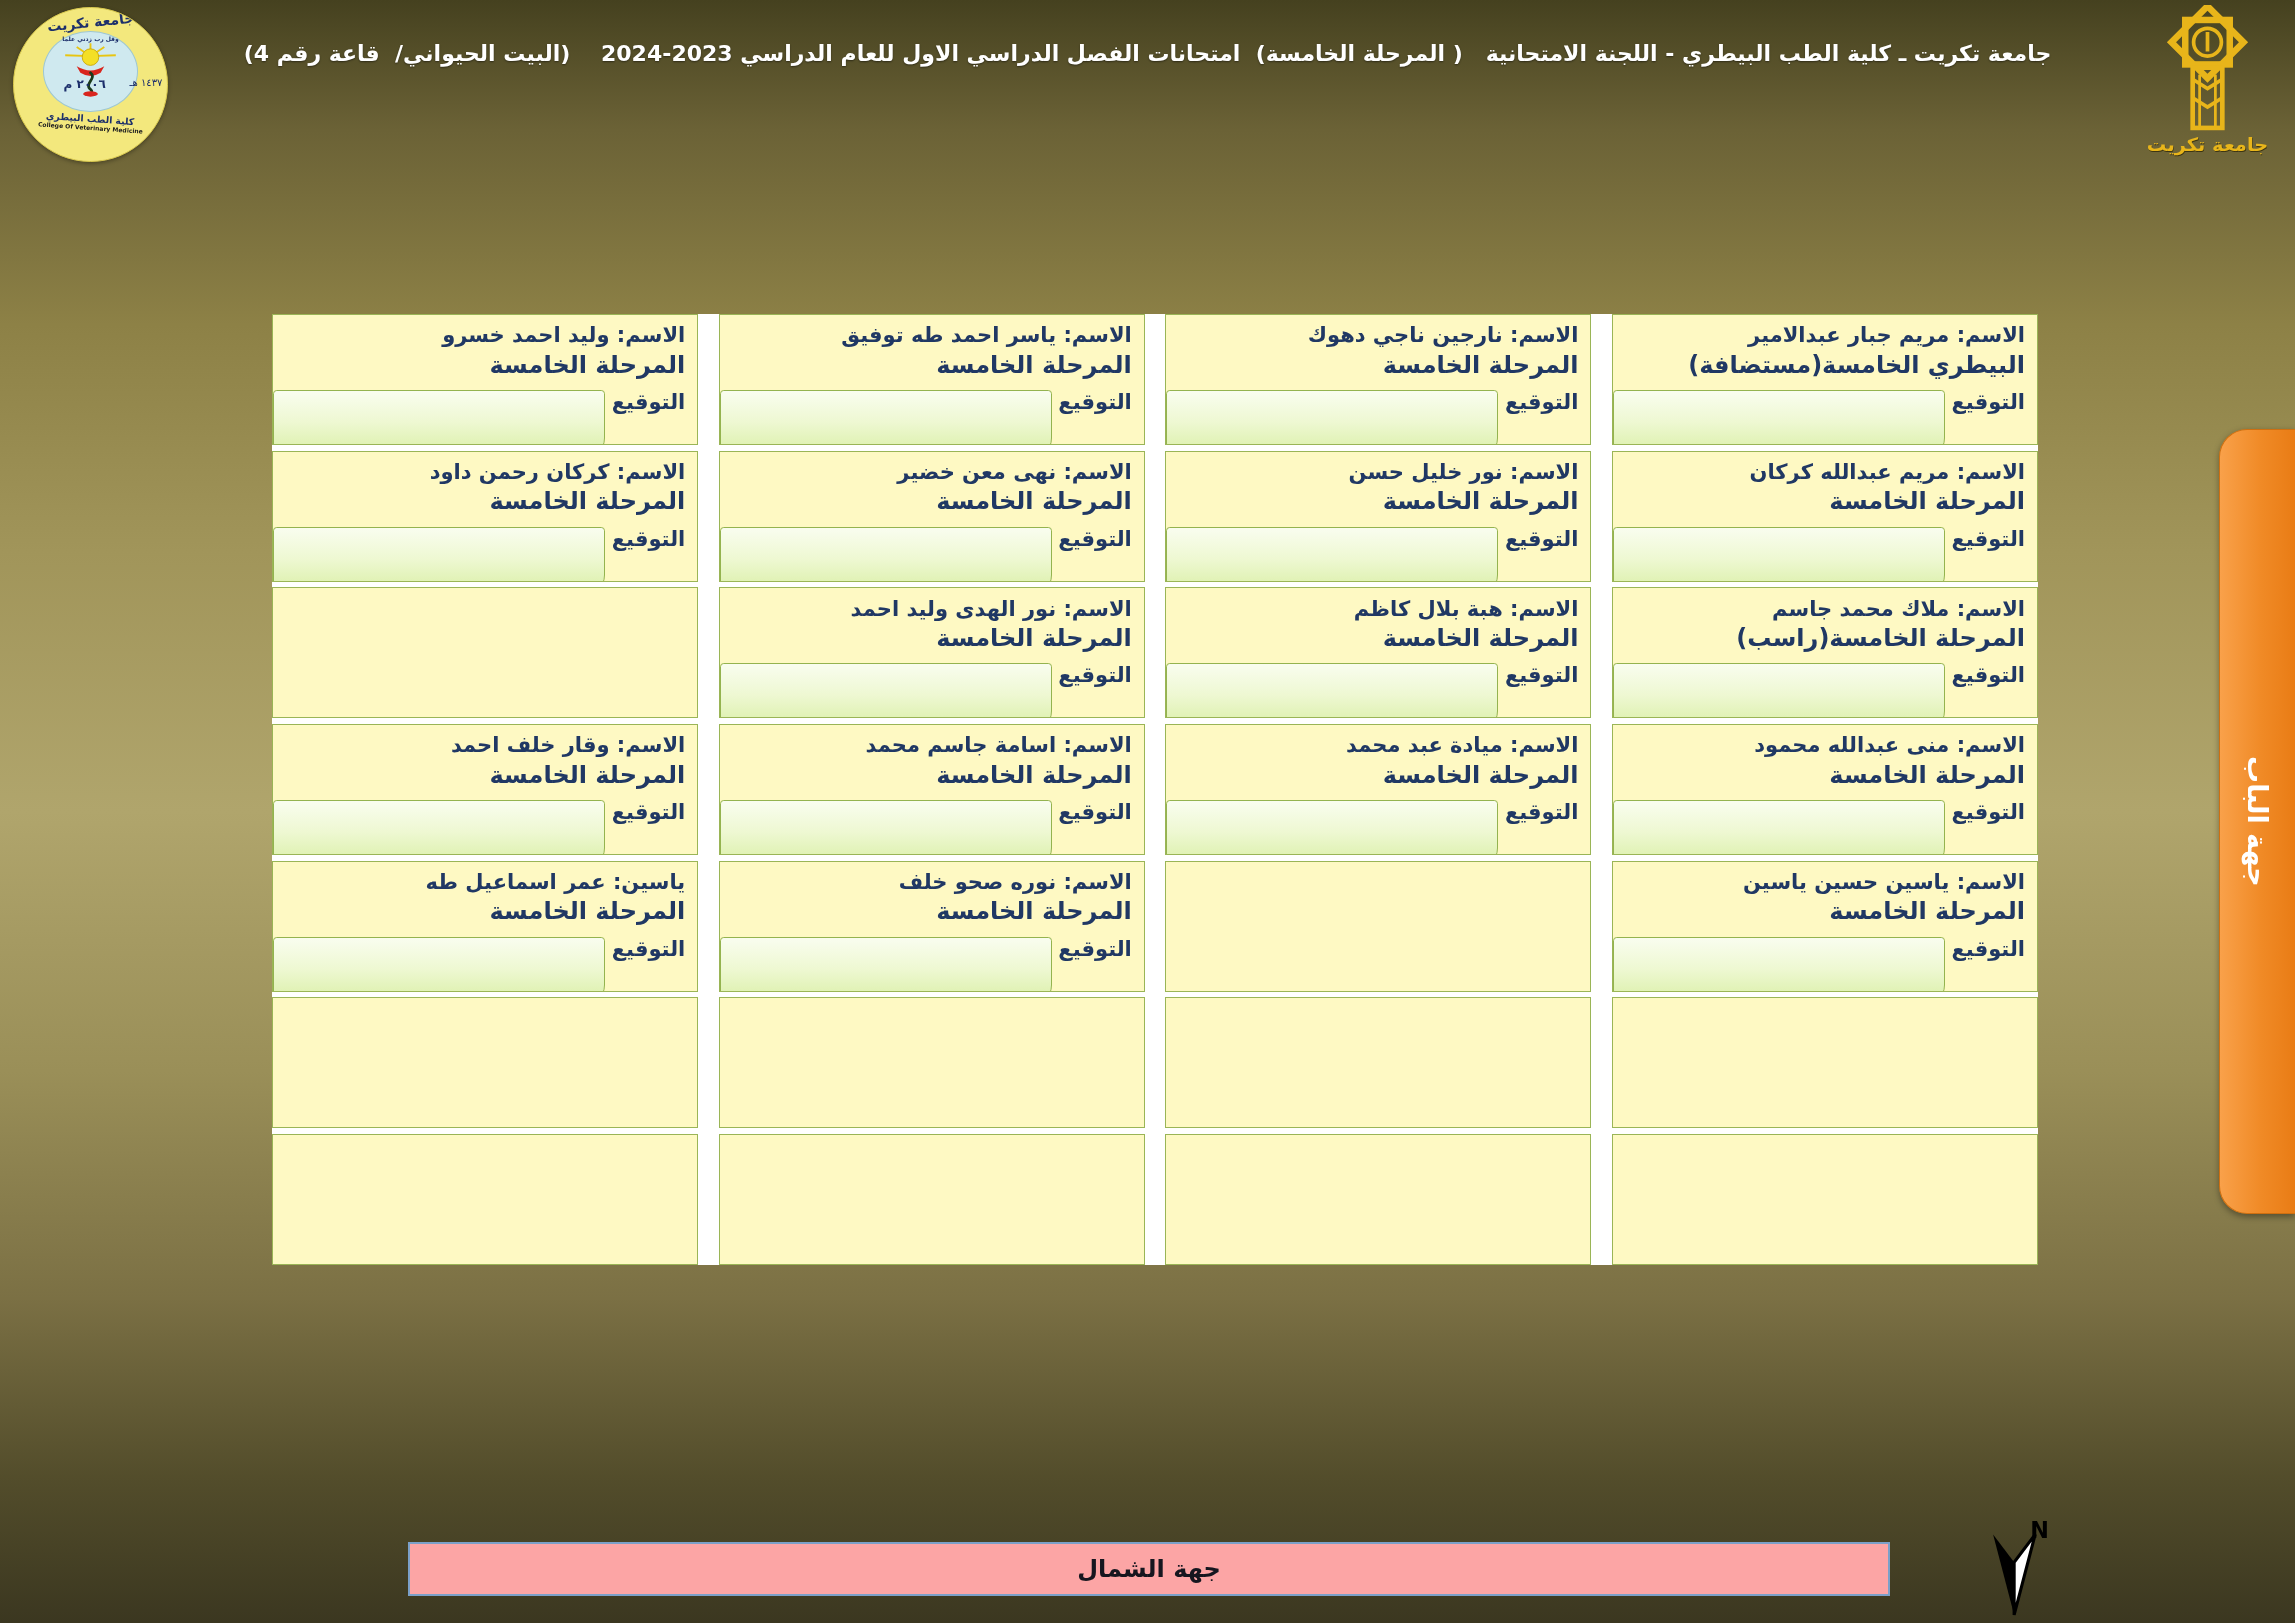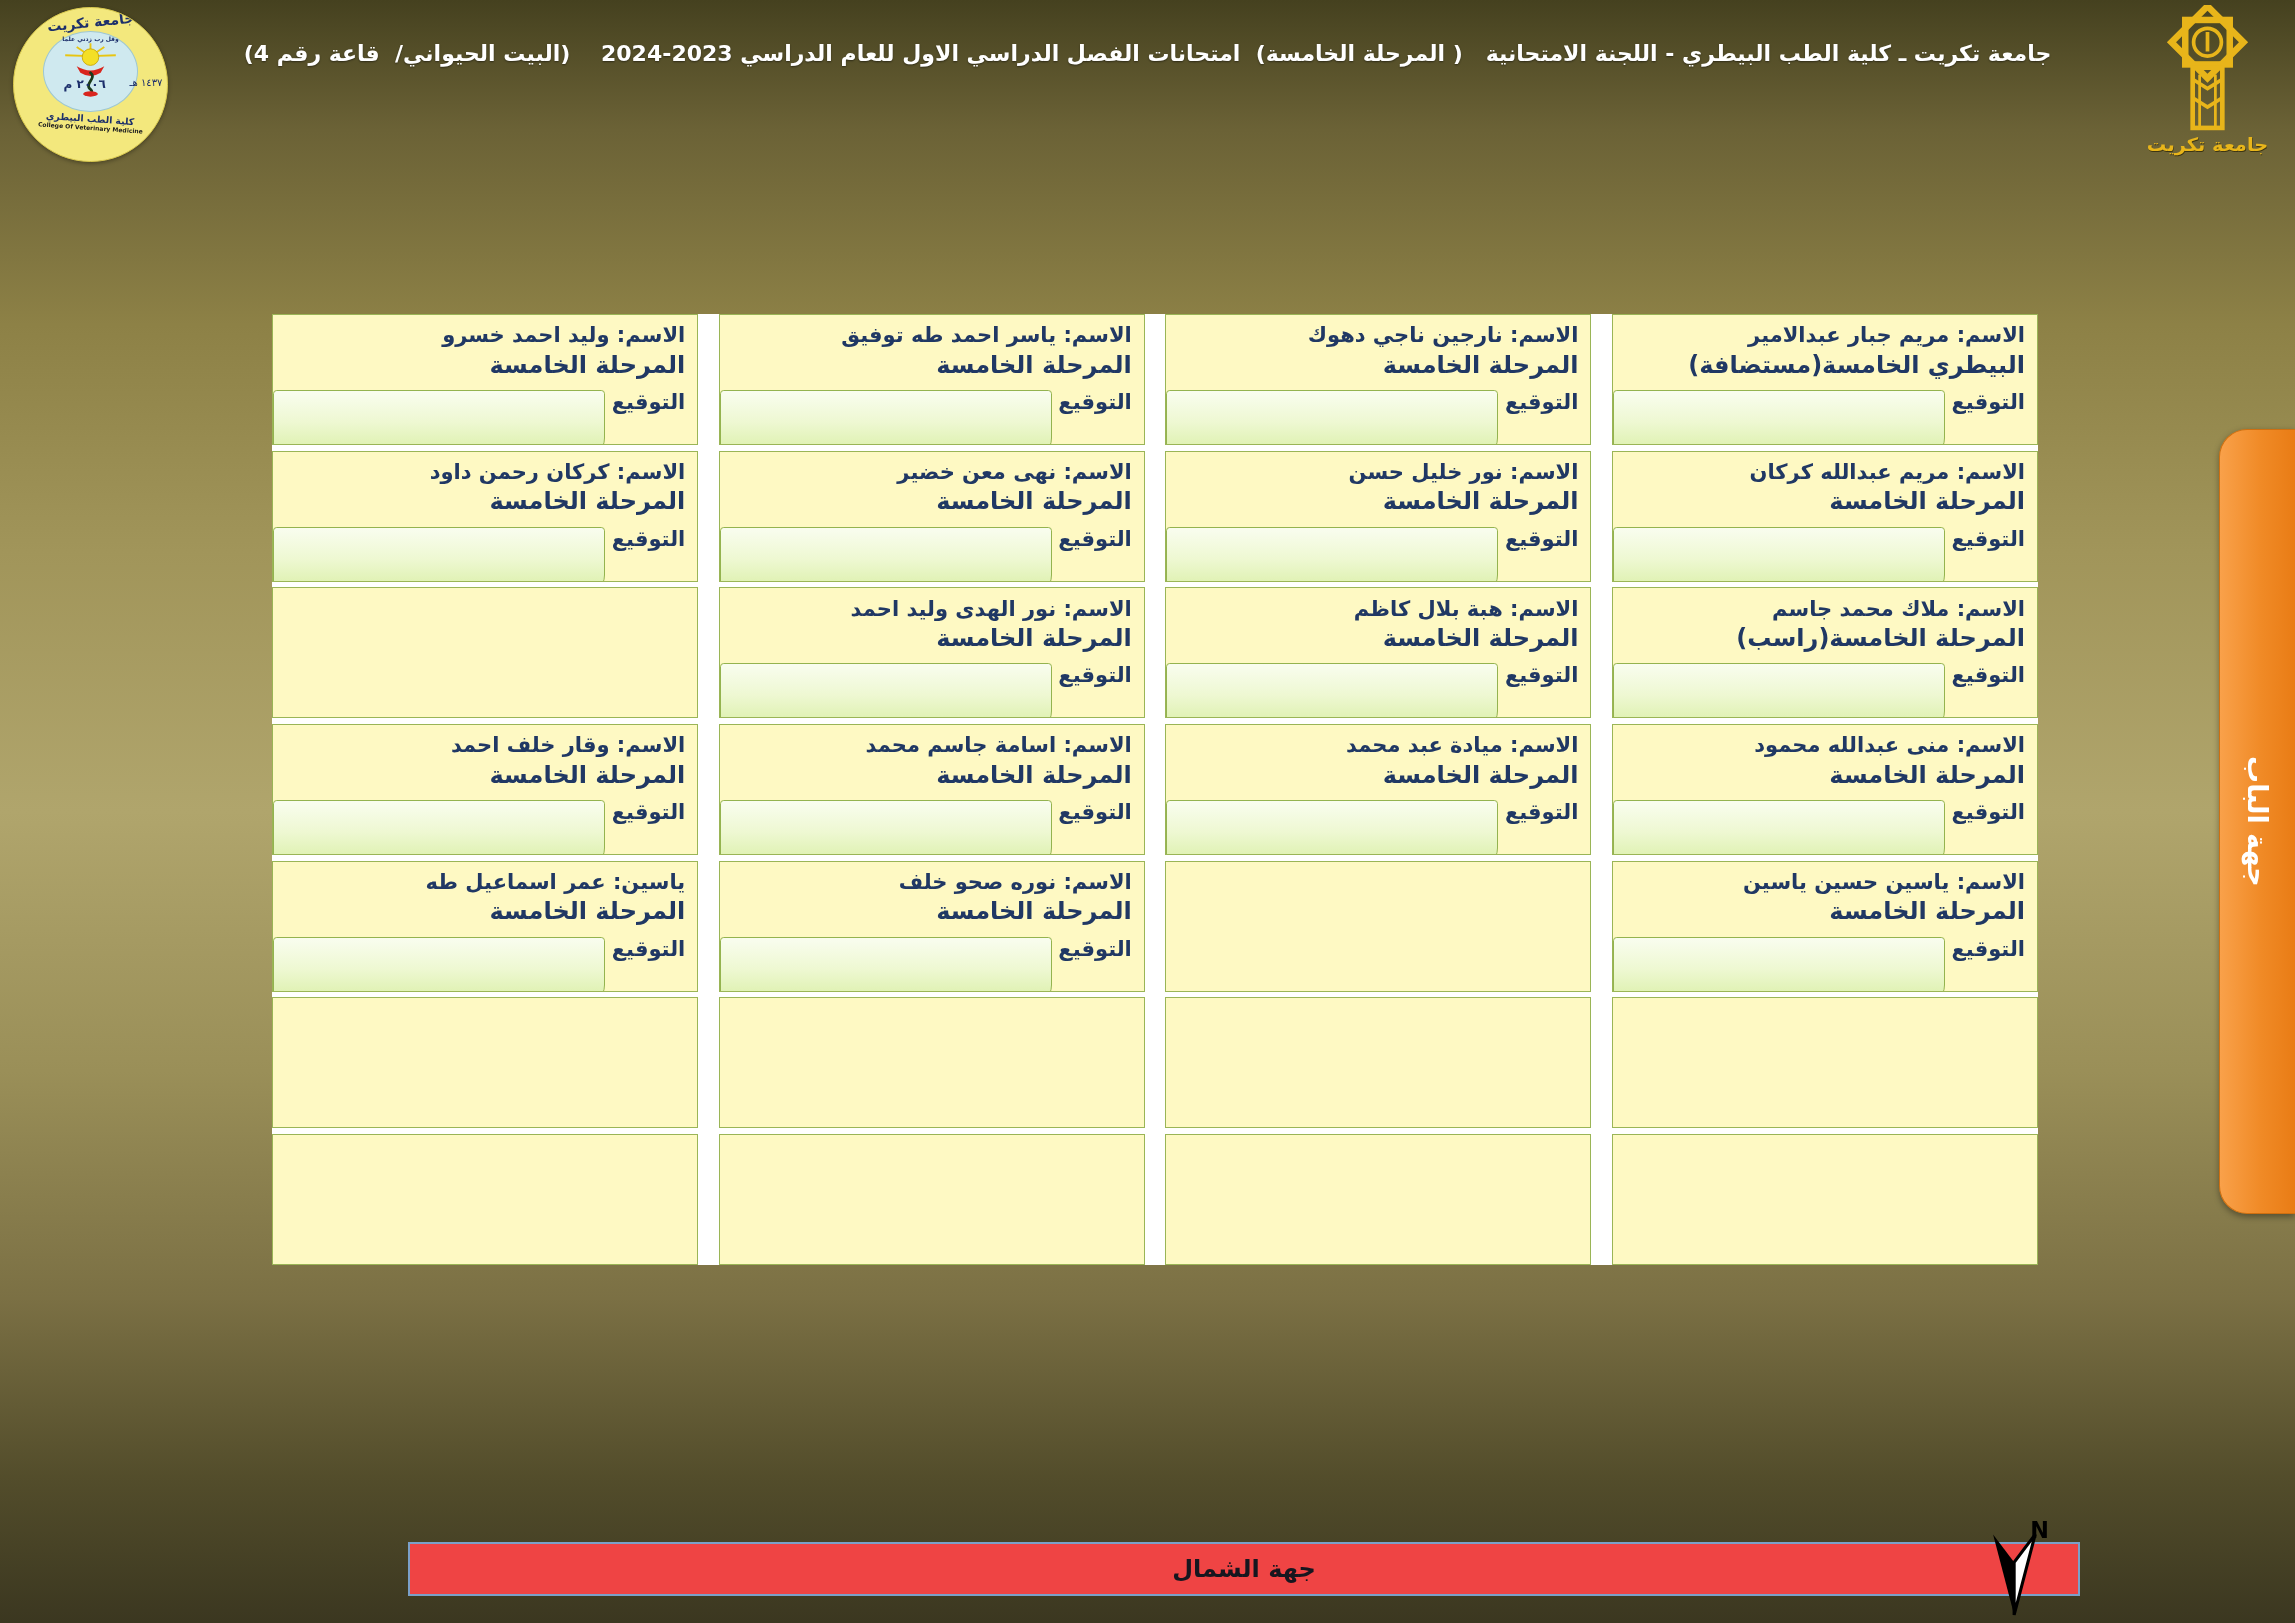--- a/index.html
+++ b/index.html
@@ -84,22 +84,22 @@
     display:flex;align-items:center;justify-content:center;
     box-shadow:0 2.8px 6.5px rgba(0,0,0,.35);
   }
   #door-tab .vtxt{
     writing-mode:vertical-rl;color:#ffffff;font-weight:bold;font-size:27px;
     letter-spacing:1.9px;white-space:nowrap;
   }
 
   
   #north-bar{
-    left:408px;top:1542px;width:1672px;height:54px;
-    background:#ef4444;border:2.3px solid #7ba0c9;box-sizing:border-box;
+    left:408px;top:1542px;width:1482px;height:54px;
+    background:#fca5a5;border:2.3px solid #7ba0c9;box-sizing:border-box;
     display:flex;align-items:center;justify-content:center;
     color:#16161f;font-weight:bold;font-size:24px;direction:rtl;
   }
 
   
   #compass{left:1972px;top:1519px;width:88px;height:99px;}
 </style>
 </head>
 <body>
 

